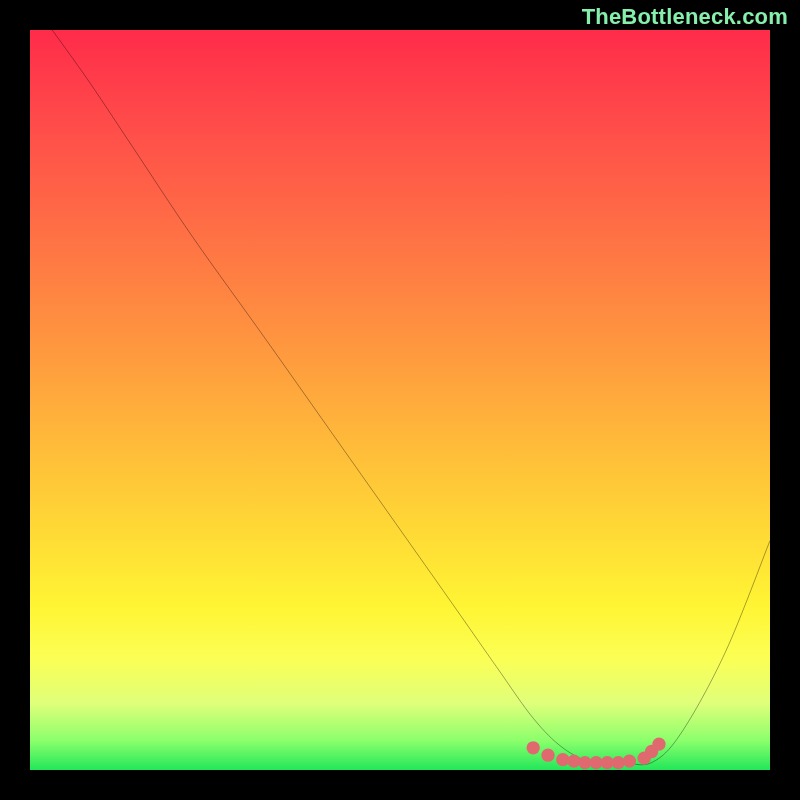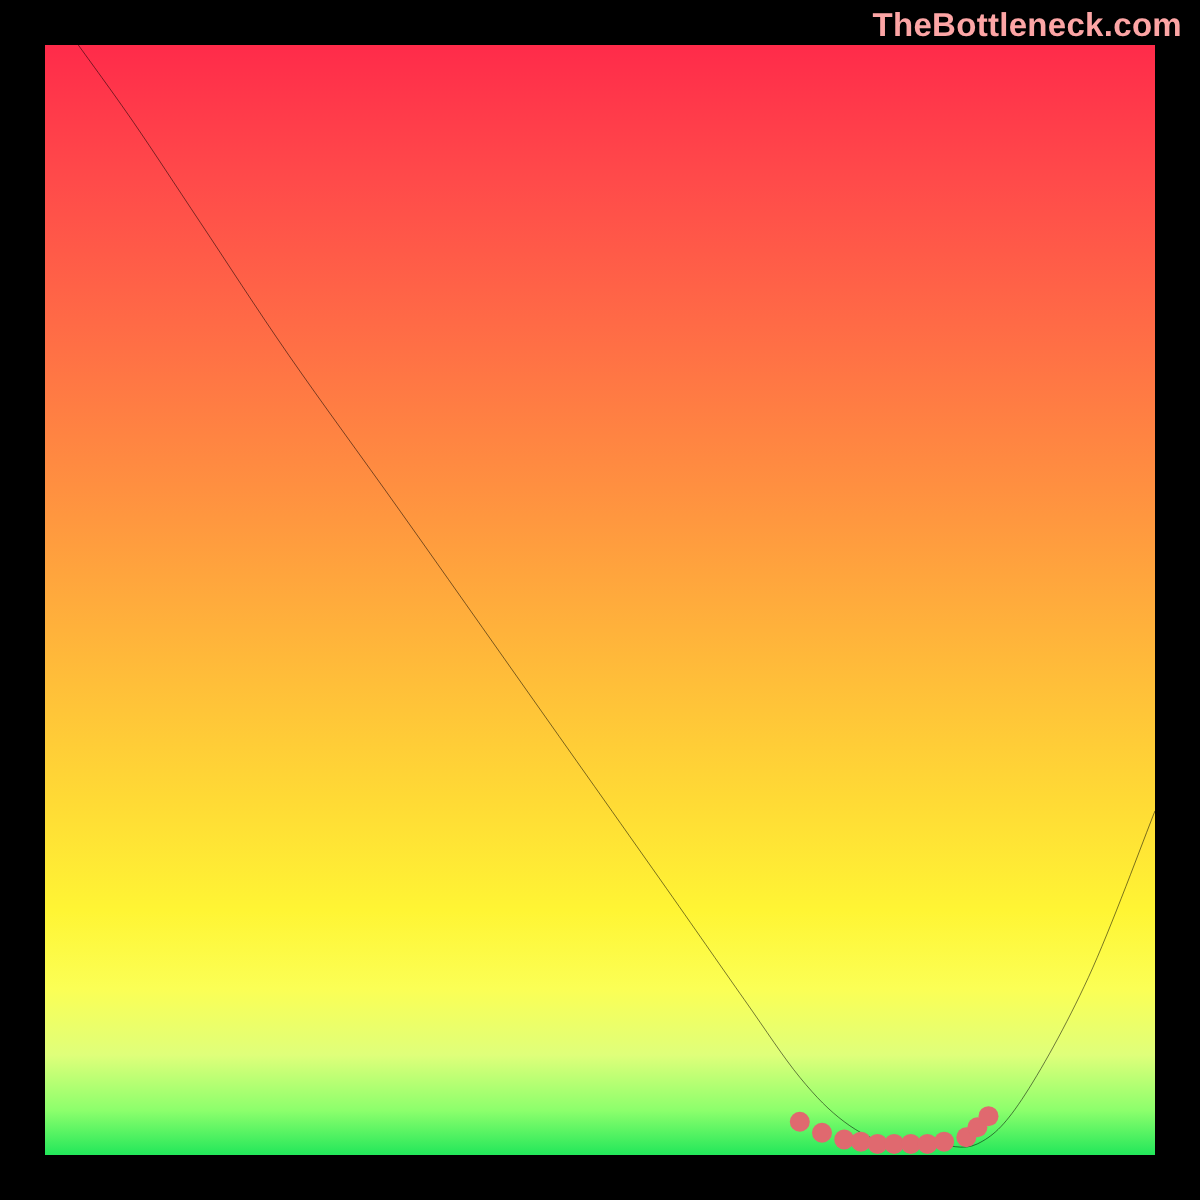--- a/index.html
+++ b/index.html
@@ -14,21 +14,21 @@
   .frame {
     width: 800px;
     height: 800px;
     position: relative;
     background: #000;
   }
   .watermark {
     position: absolute;
     top: 4px;
     right: 12px;
-    color: #fca5a5;
+    color: #86efac;
     font-size: 22px;
     font-weight: 600;
     letter-spacing: 0.2px;
     z-index: 3;
   }
   .plot-box {
     position: absolute;
     left: 30px;
     top: 30px;
     width: 740px;

